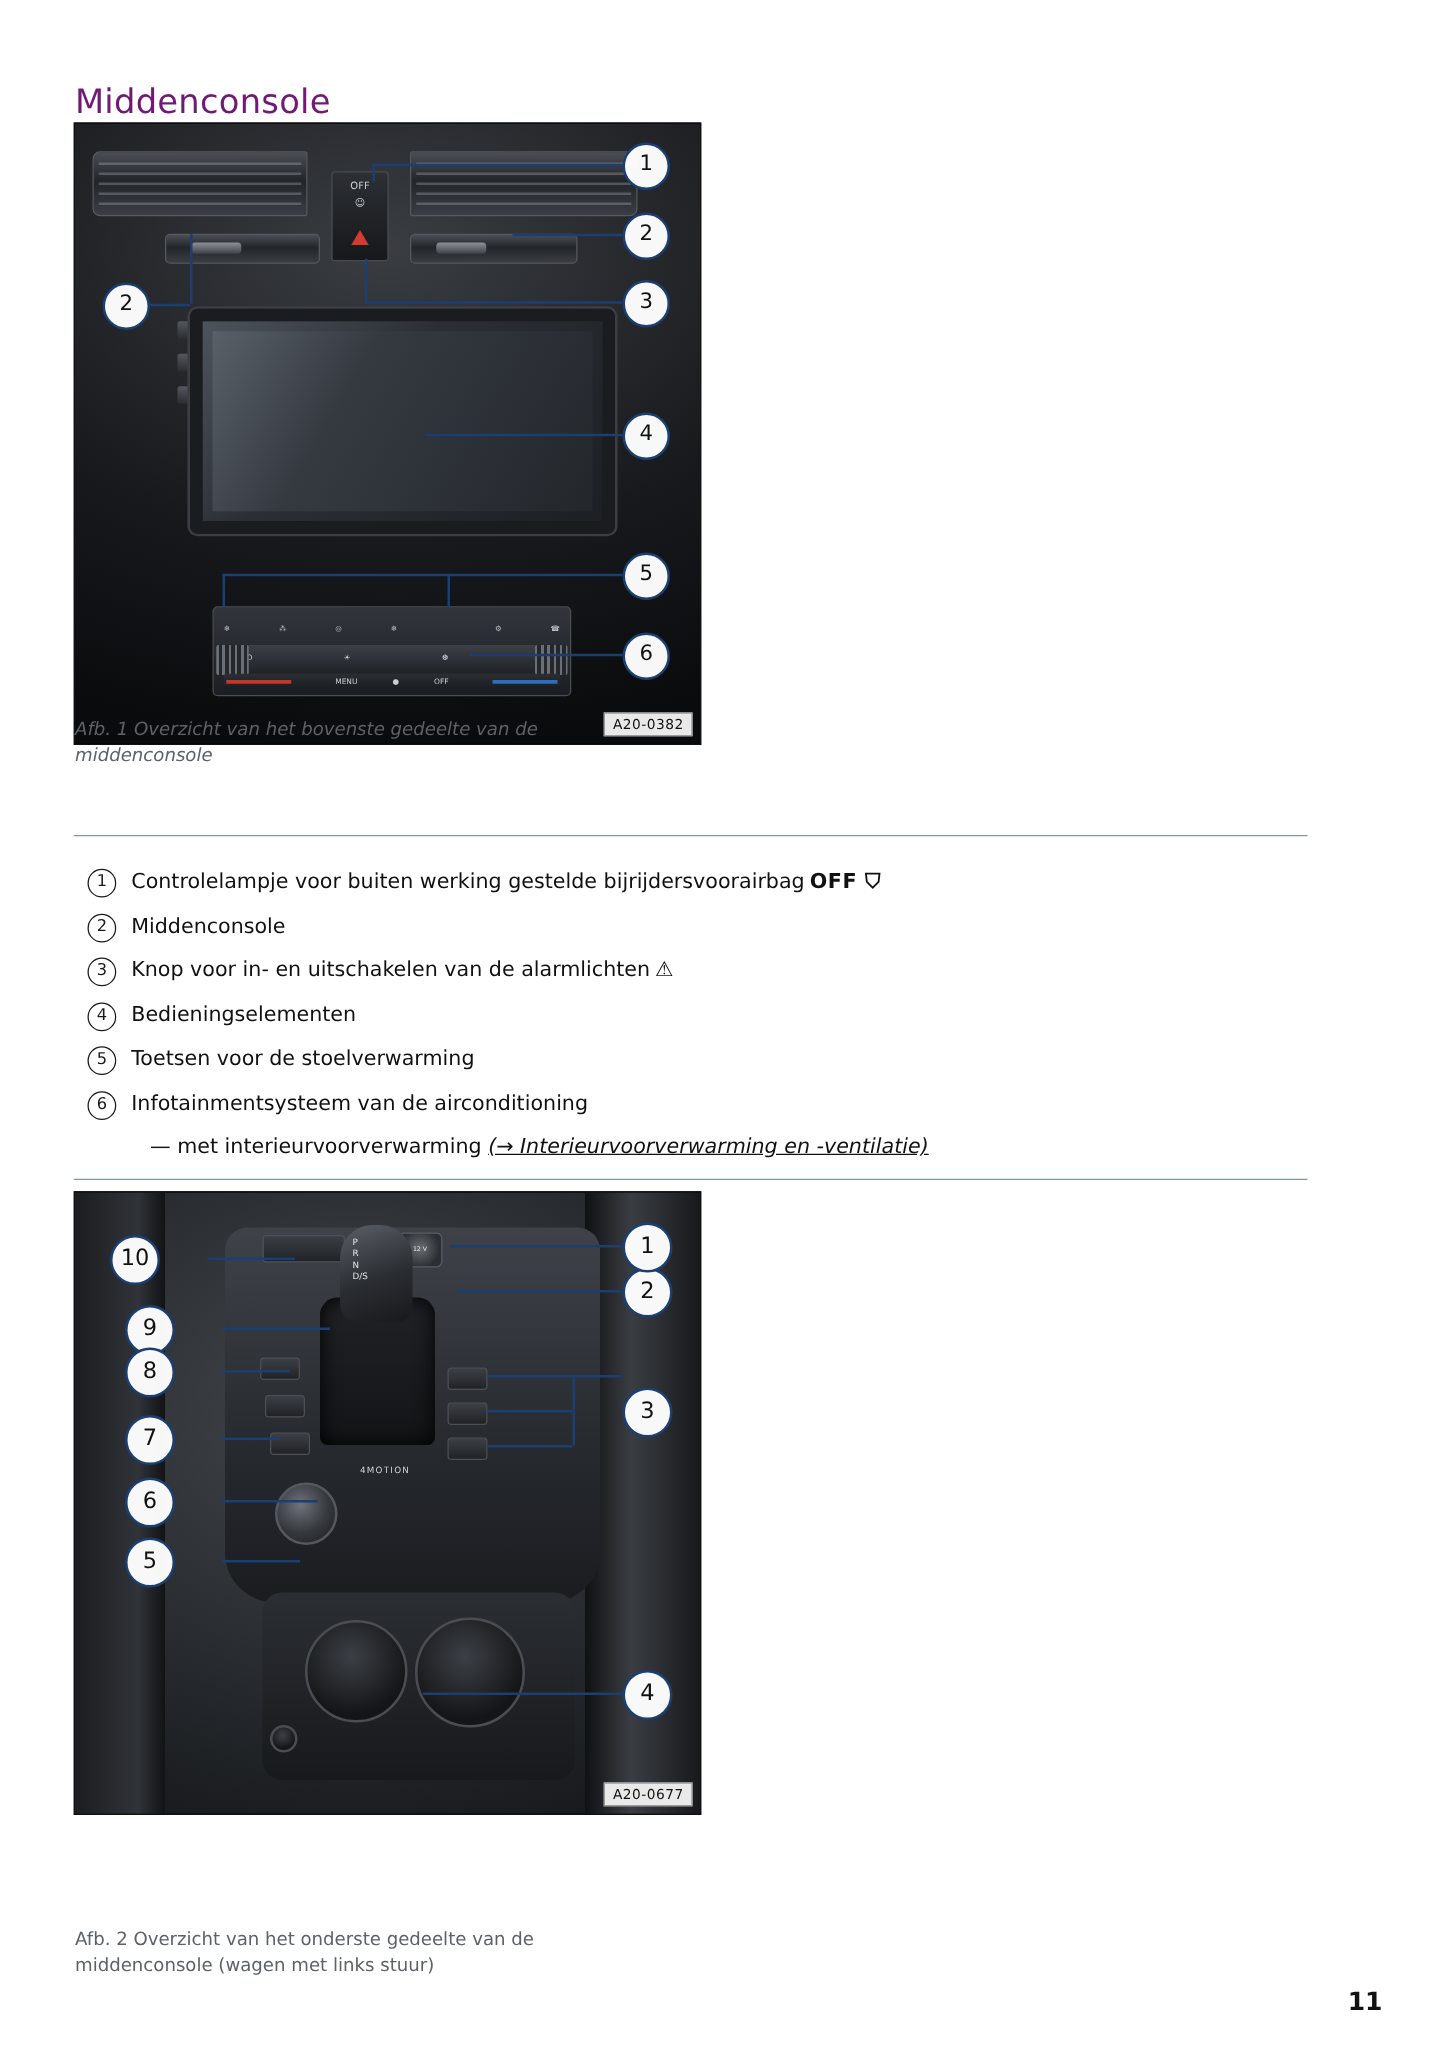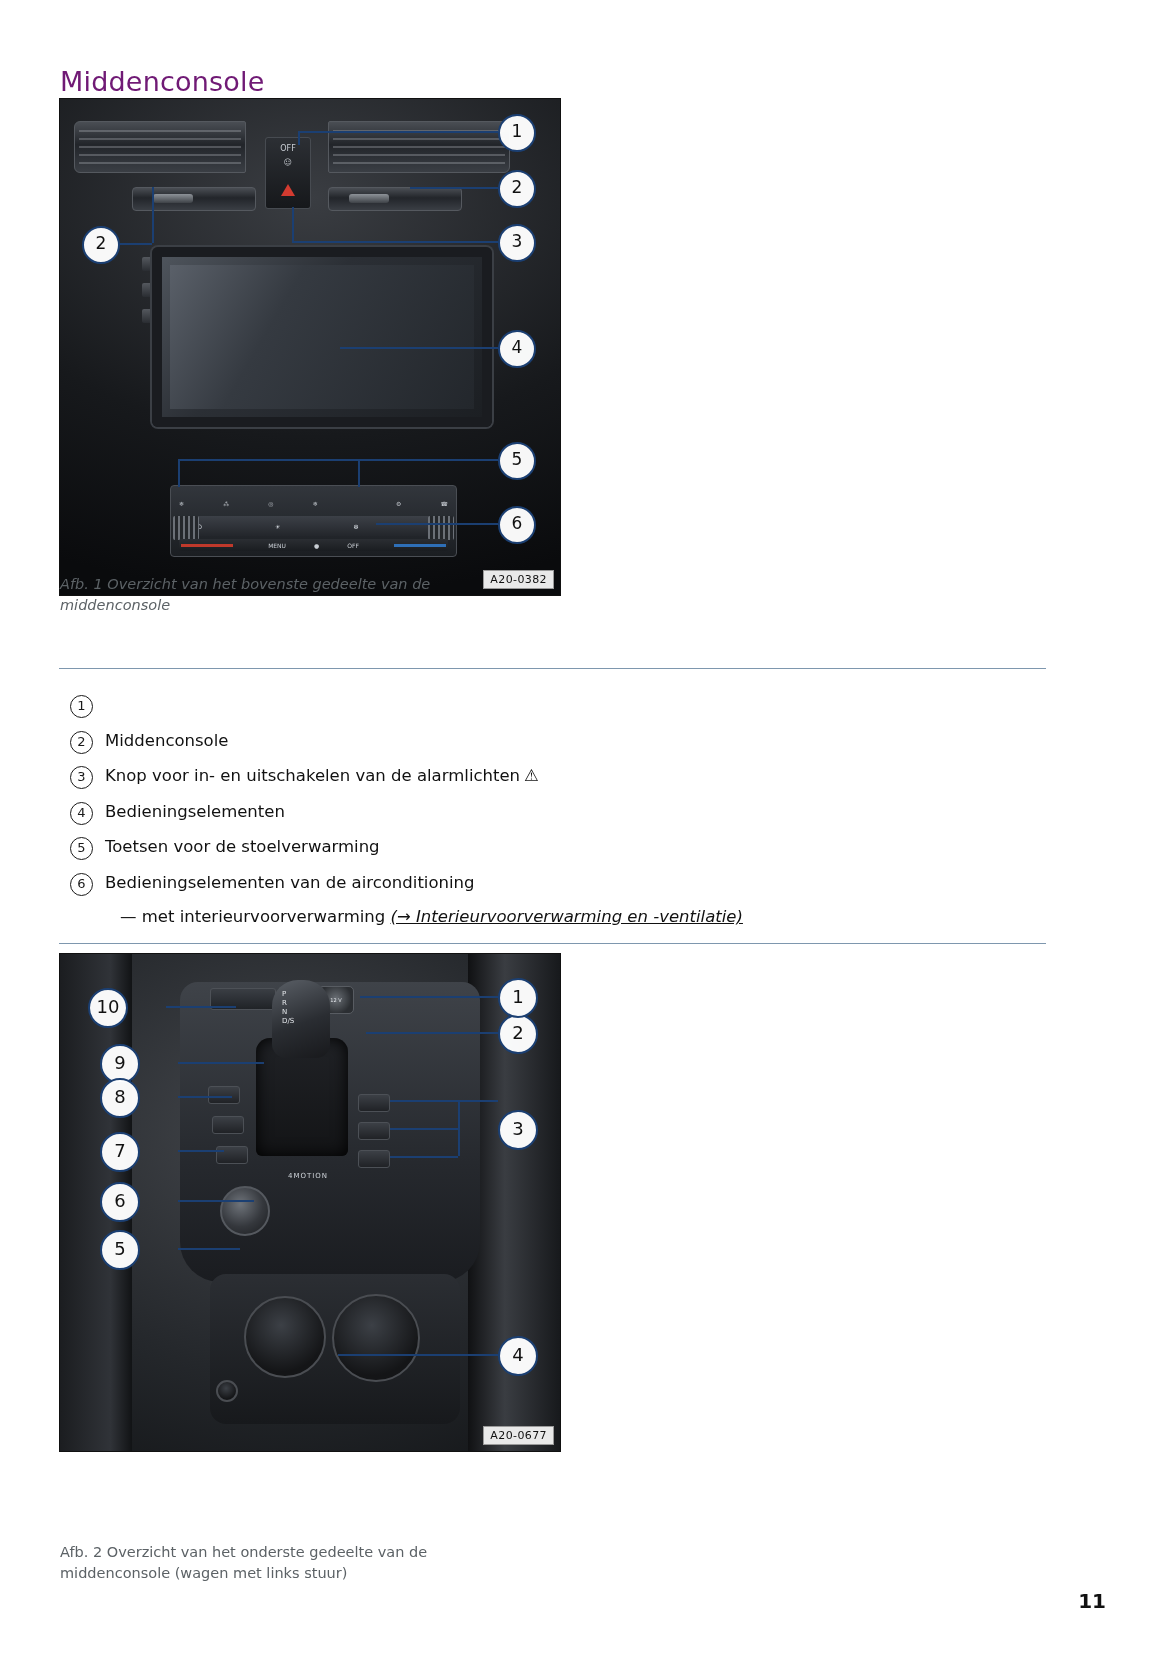--- a/index.html
+++ b/index.html
@@ -487,20 +487,23 @@
   </div>
 
   <div class="caption" id="caption-1">Afb. 1 Overzicht van het bovenste gedeelte van de middenconsole</div>
 
   <div class="rule" id="rule-top"></div>
 
   <div class="legend">
 
     <div class="legend-row">
       <div class="badge">1</div>
+      <div class="legend-text">
+        <span>Controlelampje voor buiten werking gestelde bijrijdersvoorairbag</span><span class="sym">OFF ⛉</span>
+      </div>
     </div>
 
     <div class="legend-row">
       <div class="badge">2</div>
       <div class="legend-text">Middenconsole</div>
     </div>
 
     <div class="legend-row">
       <div class="badge">3</div>
       <div class="legend-text">
@@ -513,21 +516,21 @@
       <div class="legend-text">Bedieningselementen</div>
     </div>
 
     <div class="legend-row">
       <div class="badge">5</div>
       <div class="legend-text">Toetsen voor de stoelverwarming</div>
     </div>
 
     <div class="legend-row">
       <div class="badge">6</div>
-      <div class="legend-text">Bedieningselementen van de airconditioning</div>
+      <div class="legend-text">Infotainmentsysteem van de airconditioning</div>
     </div>
 
     <div class="subitem">
       <span>—</span>
       <span>met interieurvoorverwarming</span>
       <span class="xref">(→ Interieurvoorverwarming en -ventilatie)</span>
     </div>
 
   </div>
 

